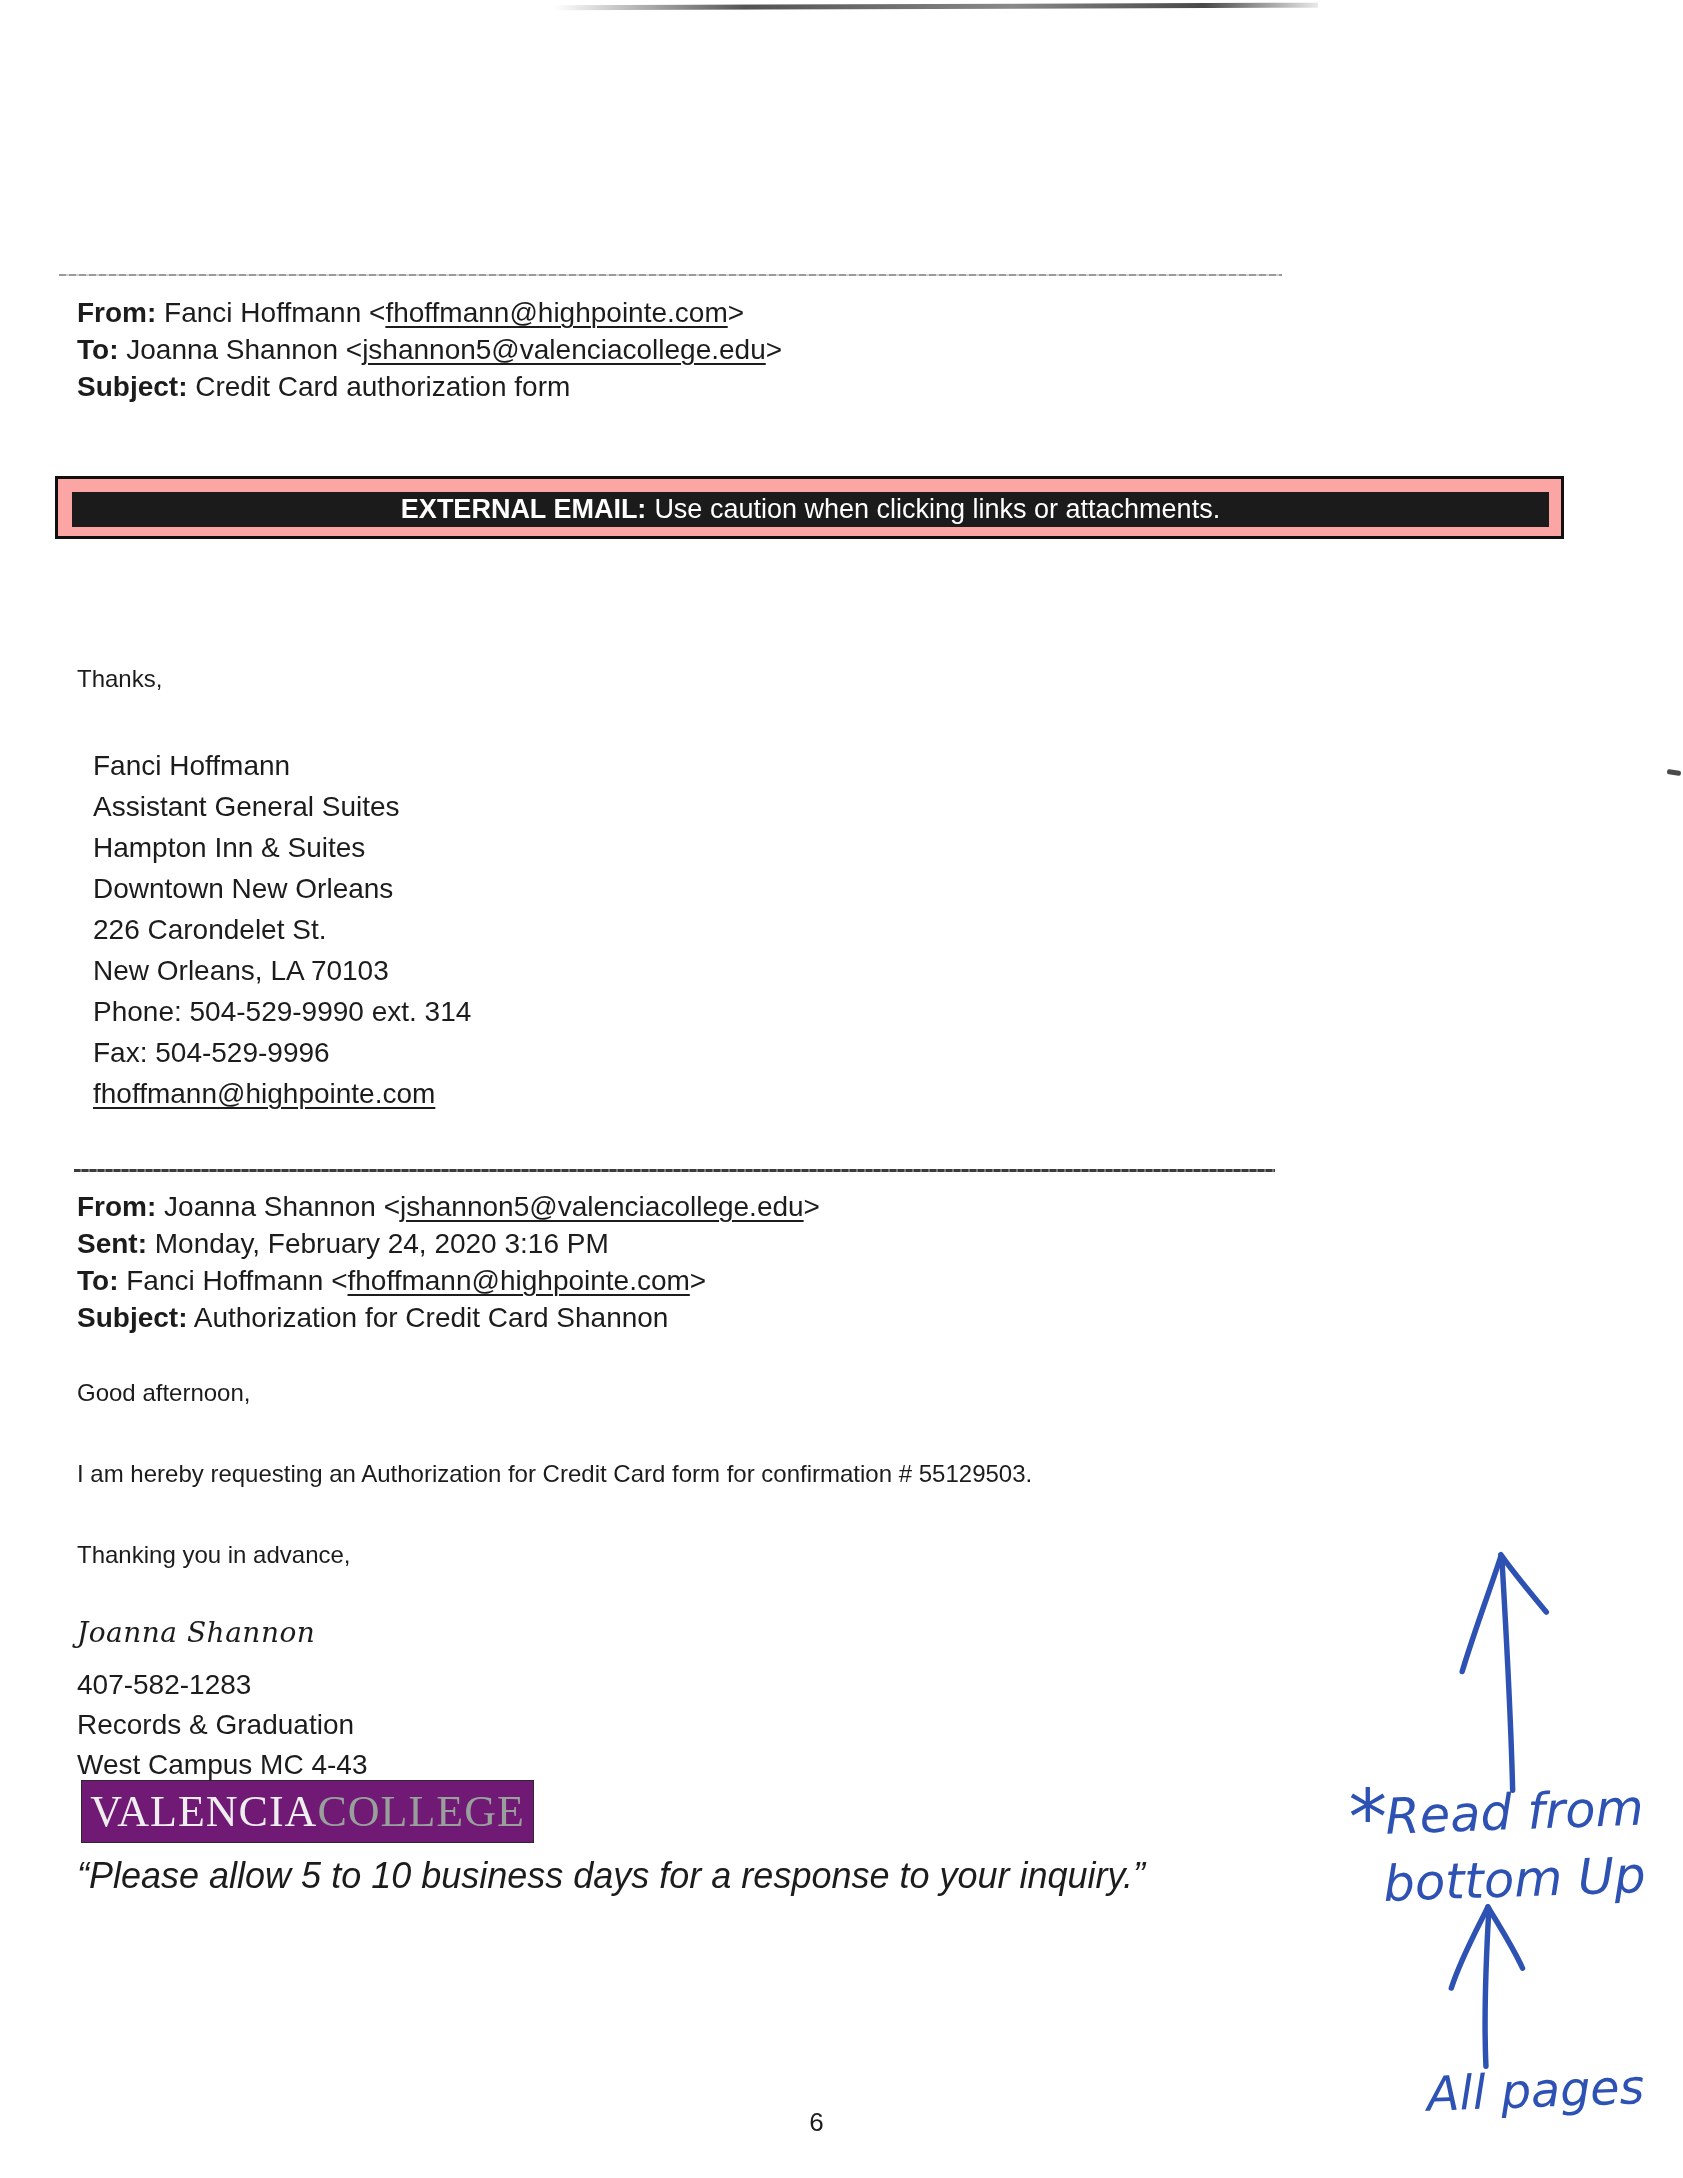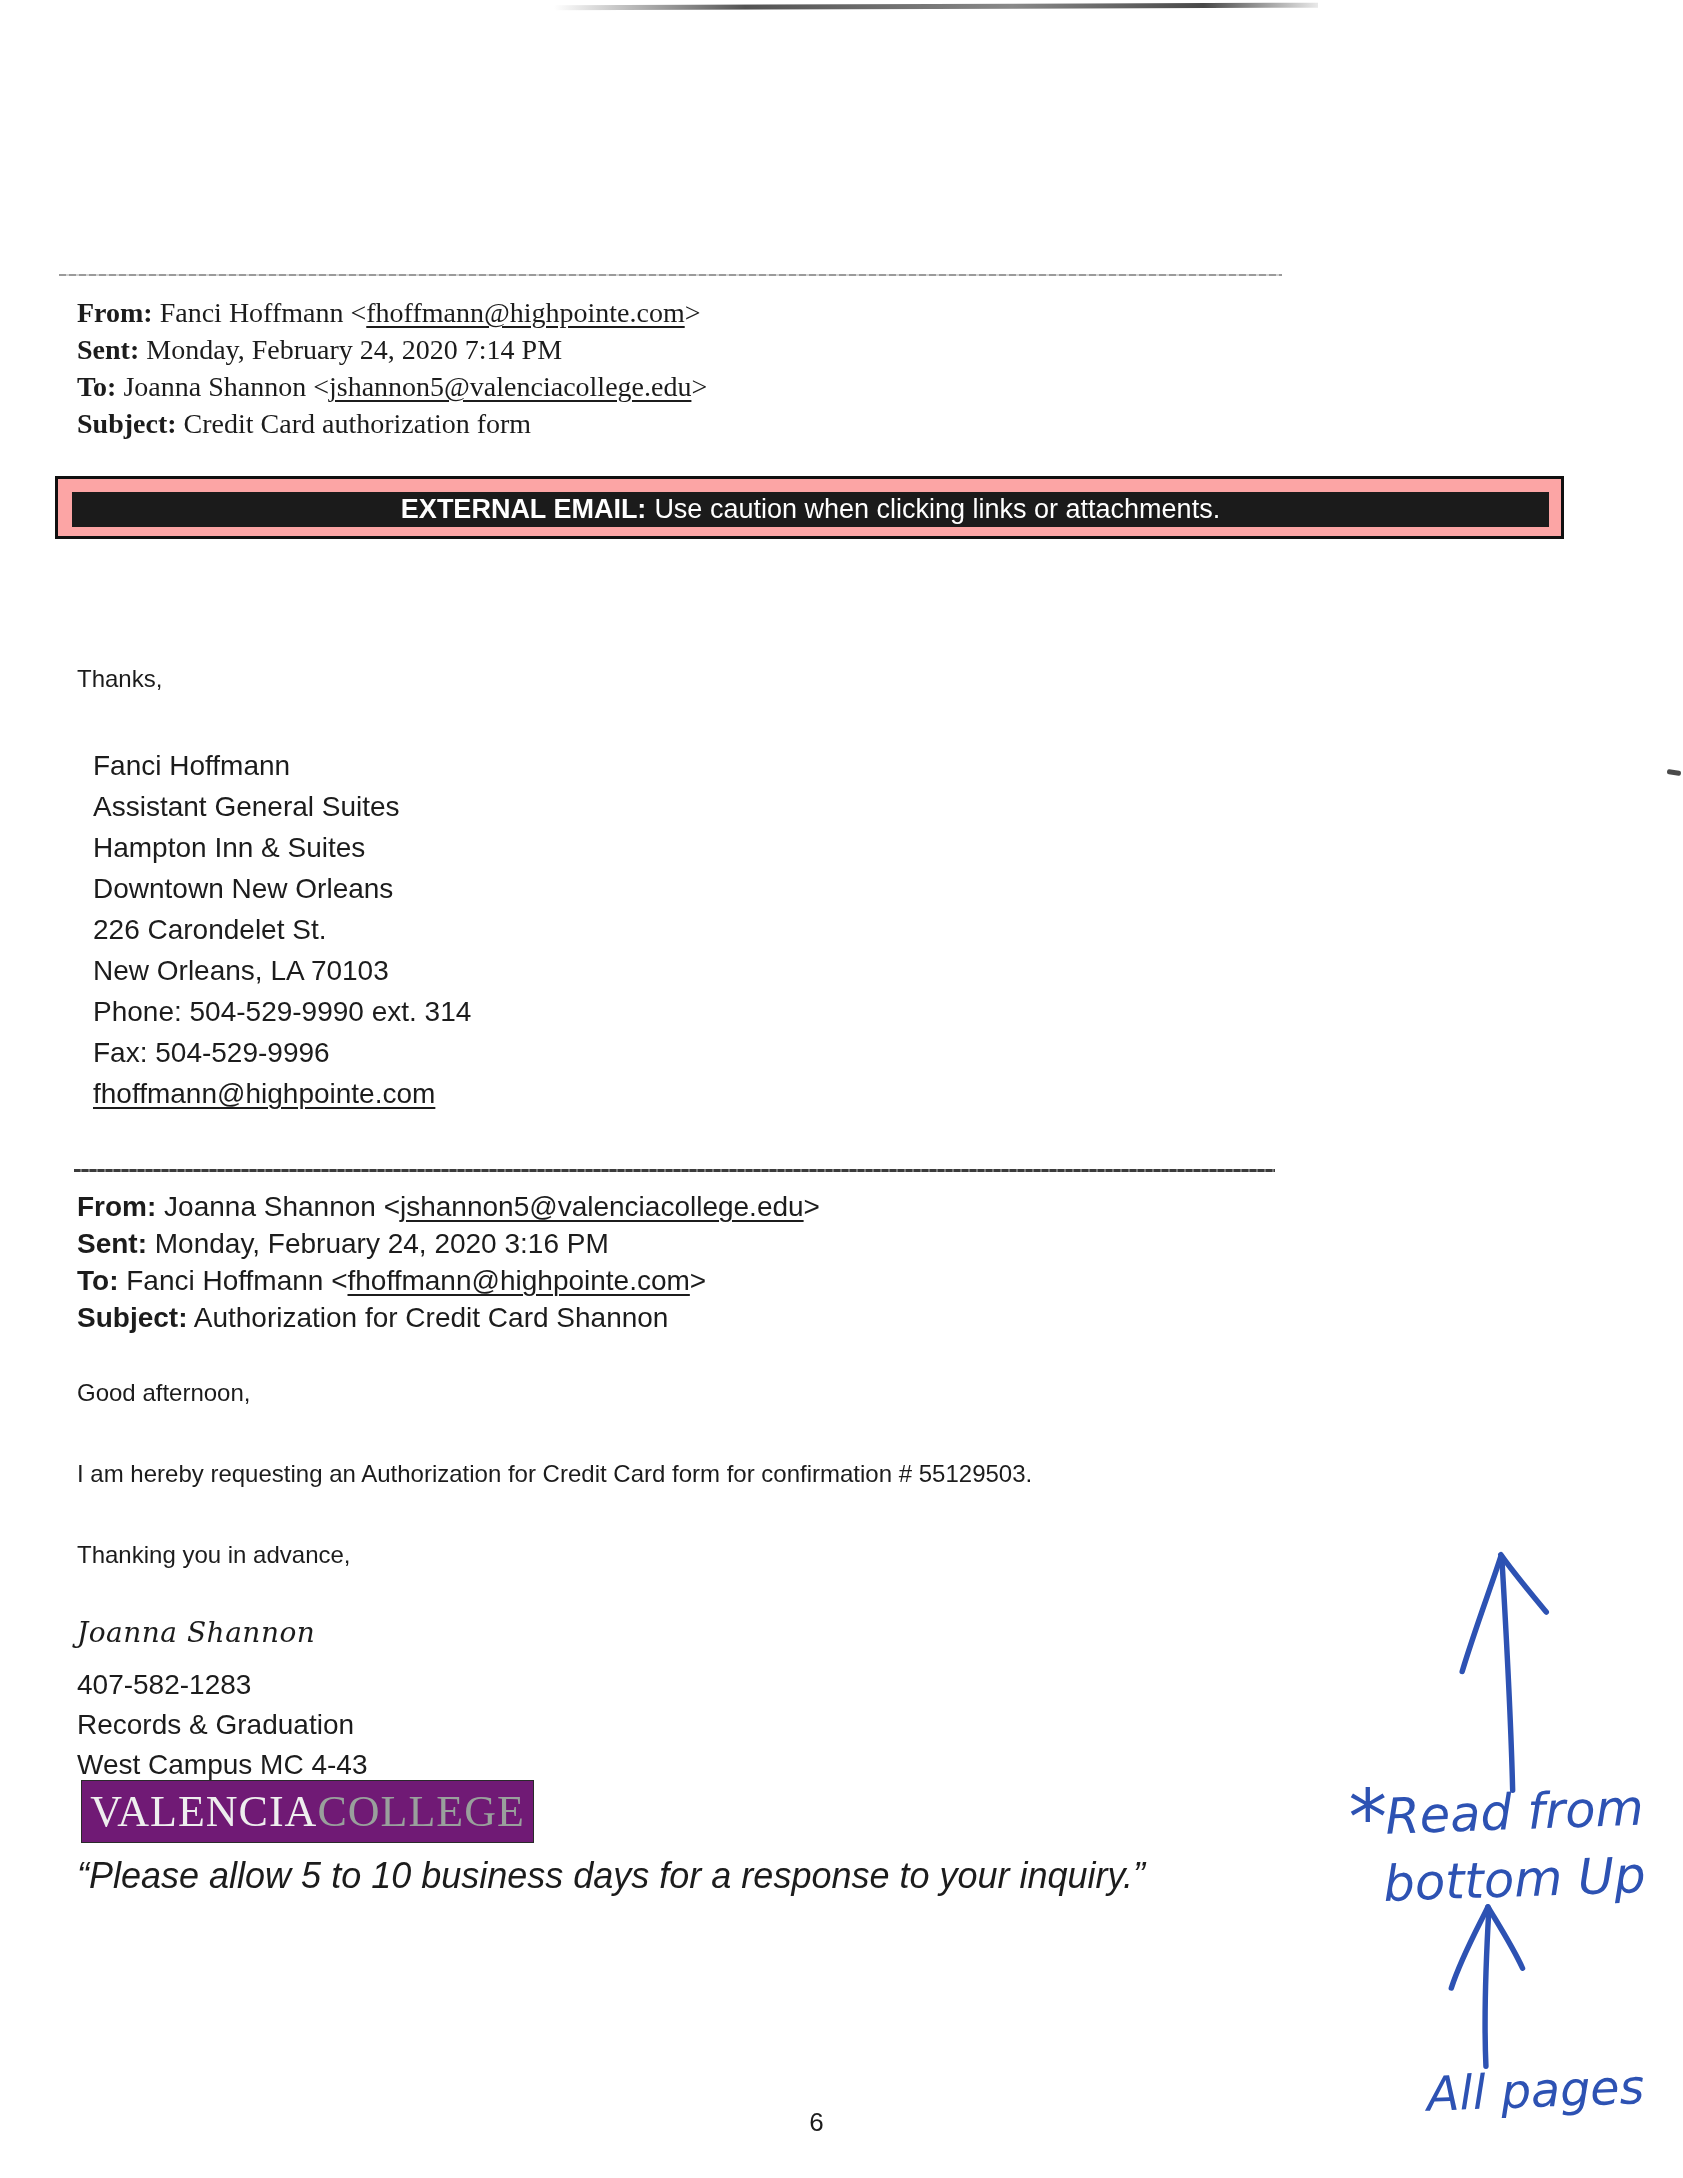--- a/index.html
+++ b/index.html
@@ -30,21 +30,21 @@
     background:repeating-linear-gradient(90deg,#3c3c3c 0 6px, #7a7a7a 6px 8px);
   }
 
   
   .hdr { font-size:28px; line-height:37px; white-space:nowrap; }
   .hdr b { font-weight:700; }
   .email-link {
     color:#1c1c1c; text-decoration:underline;
     text-decoration-thickness:2px; text-underline-offset:4px; cursor:pointer;
   }
-  #email1-header { left:77px; top:294px;font-family:Liberation Serif, serif; }
+  #email1-header { left:77px; top:294px; }
   #email2-header { left:77px; top:1188px; }
 
   
   .banner-outer {
     left:55px; top:476px; width:1509px; height:63px;
     border:3px solid #101010; background:#fca5a5;
   }
   .banner-bar {
     position:absolute; left:14px; right:12px; top:13px; height:35px;
     background:#1b1b1b; color:#ffffff;
@@ -96,21 +96,20 @@
 </head>
 <body>
 
 <div class="abs scan-top"></div>
 <div class="abs scan-dash"></div>
 
 <div class="abs divider-light"></div>
 
 <div id="email1-header" class="abs">
   <div class="hdr"><b>From:</b><span> Fanci Hoffmann &lt;</span><span class="email-link">fhoffmann@highpointe.com</span><span>&gt;</span></div>
-  <div class="hdr"><b>Sent:</b><span> Monday, February 24, 2020 7:14 PM</span></div>
   <div class="hdr"><b>To:</b><span> Joanna Shannon &lt;</span><span class="email-link">jshannon5@valenciacollege.edu</span><span>&gt;</span></div>
   <div class="hdr"><b>Subject:</b><span> Credit Card authorization form</span></div>
 </div>
 
 <div class="abs banner-outer">
   <div class="banner-bar">
     <b>EXTERNAL EMAIL:</b>
     <span>Use caution when clicking links or attachments.</span>
   </div>
 </div>

